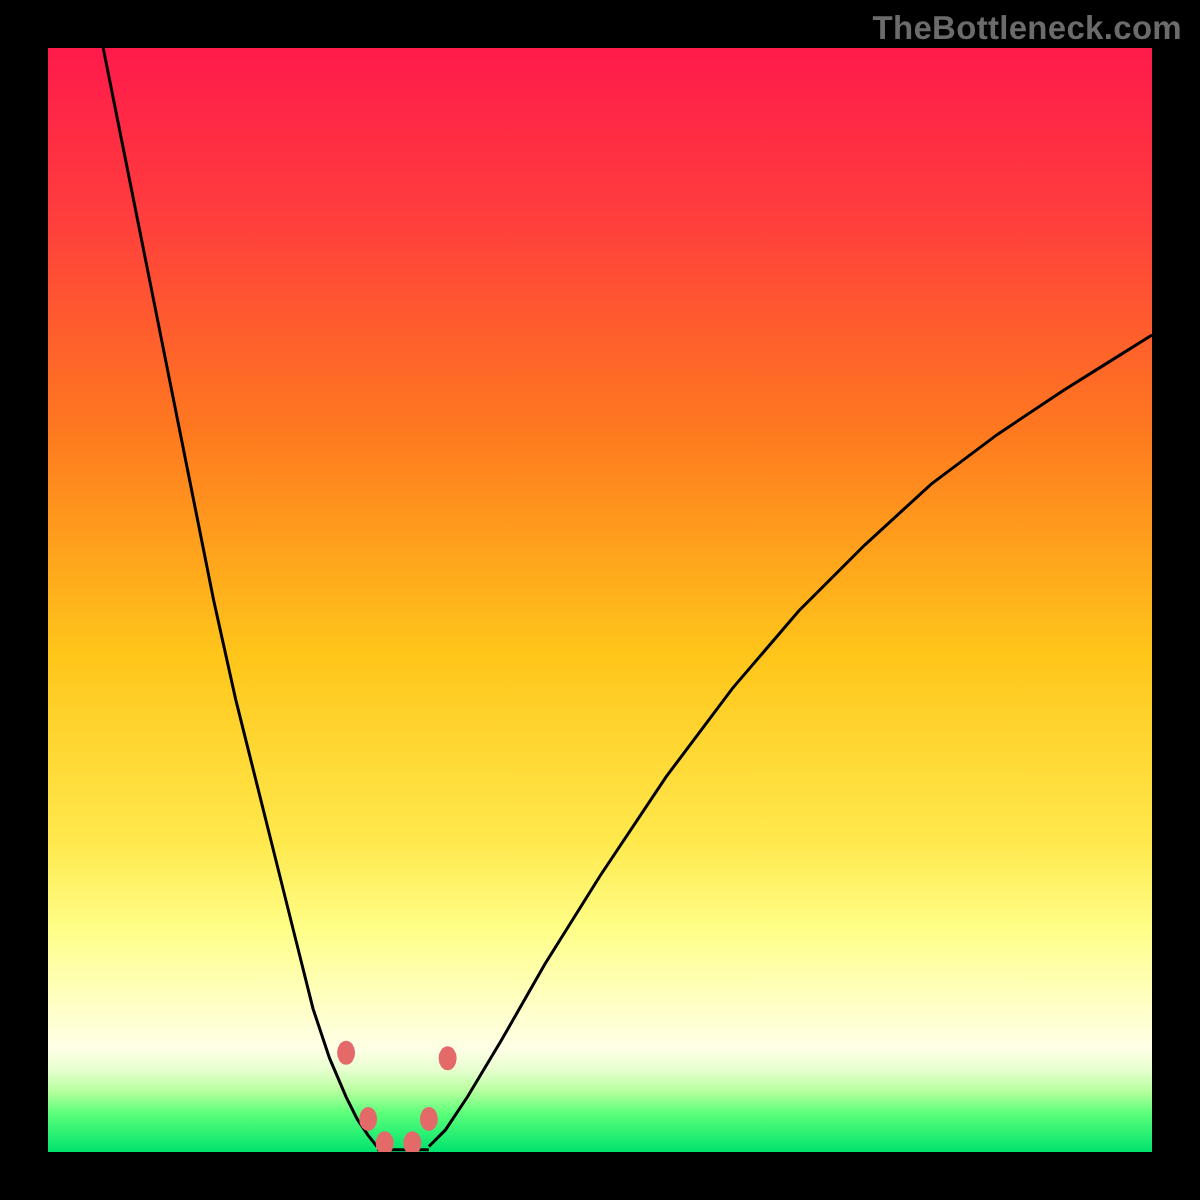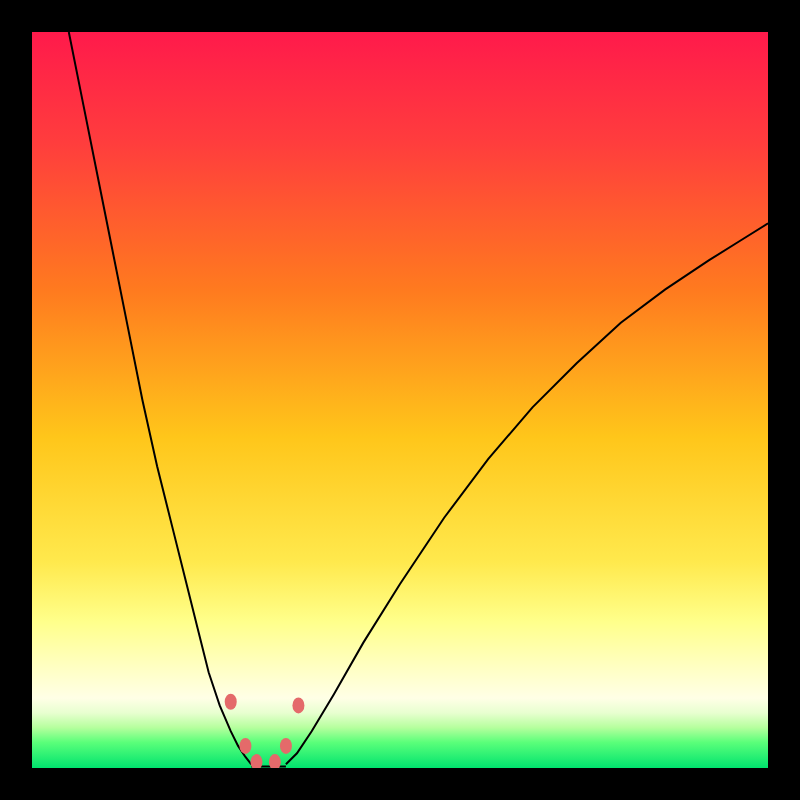--- a/index.html
+++ b/index.html
@@ -64,13 +64,14 @@
     <g id="markers">
         <ellipse cx="198.72" cy="669.76" rx="6" ry="8" fill="#e46a6a"></ellipse>
         <ellipse cx="213.44" cy="713.92" rx="6" ry="8" fill="#e46a6a"></ellipse>
         <ellipse cx="224.48" cy="730.11" rx="6" ry="8" fill="#e46a6a"></ellipse>
         <ellipse cx="242.88" cy="730.11" rx="6" ry="8" fill="#e46a6a"></ellipse>
         <ellipse cx="253.92" cy="713.92" rx="6" ry="8" fill="#e46a6a"></ellipse>
         <ellipse cx="266.43" cy="673.44" rx="6" ry="8" fill="#e46a6a"></ellipse>
       </g>
   </svg>
 
+  <div class="watermark">TheBottleneck.com</div>
 </div>
 
 </body></html>

